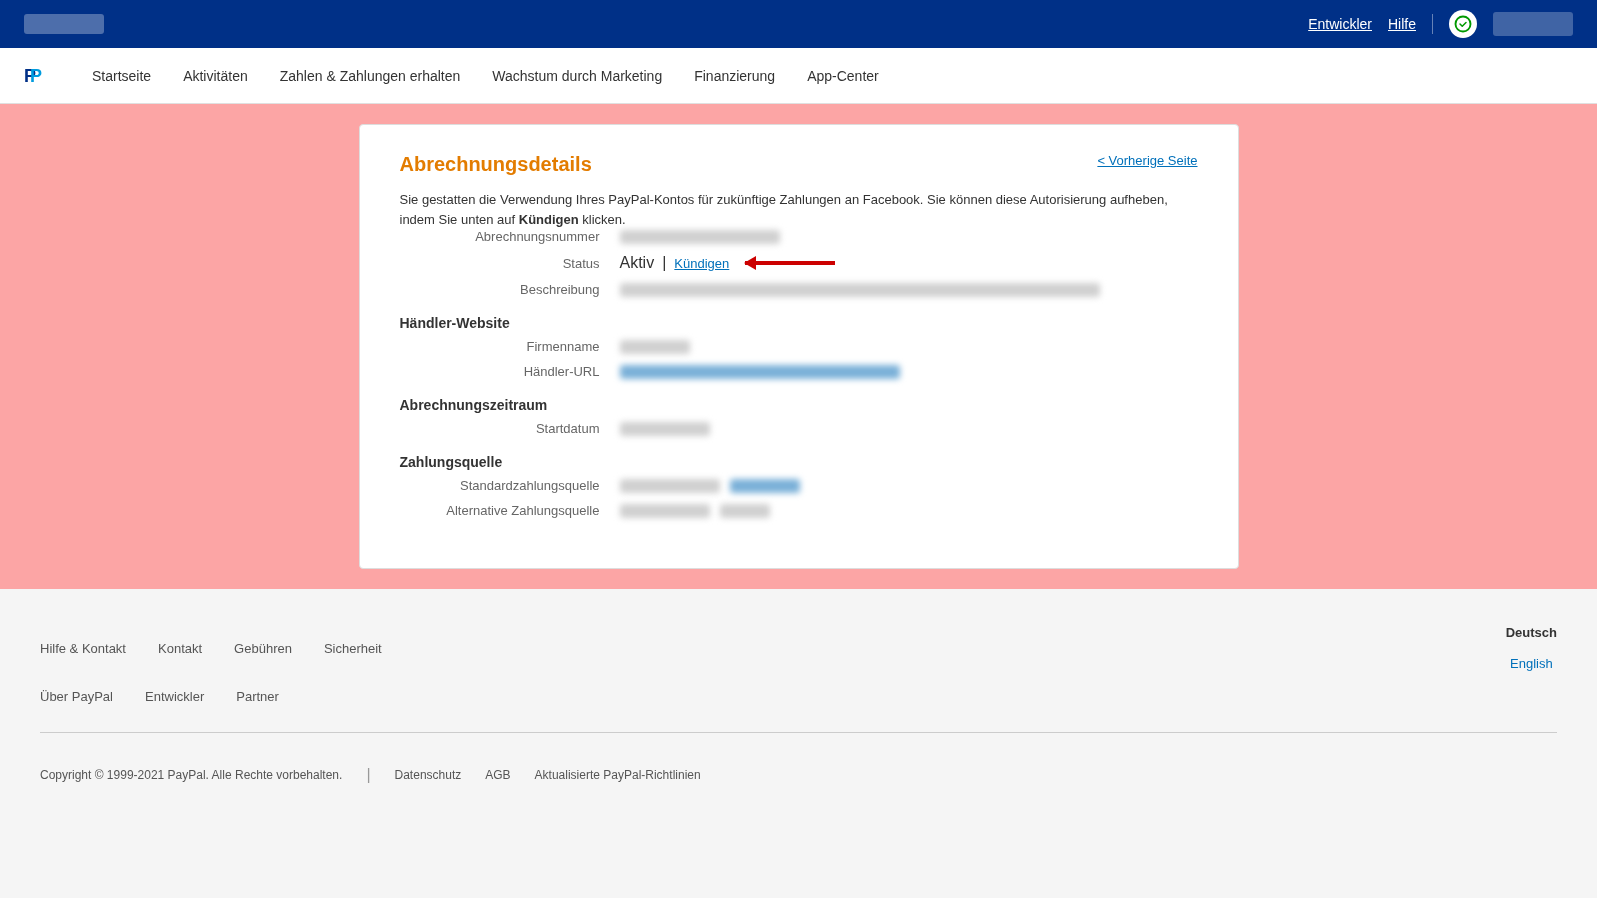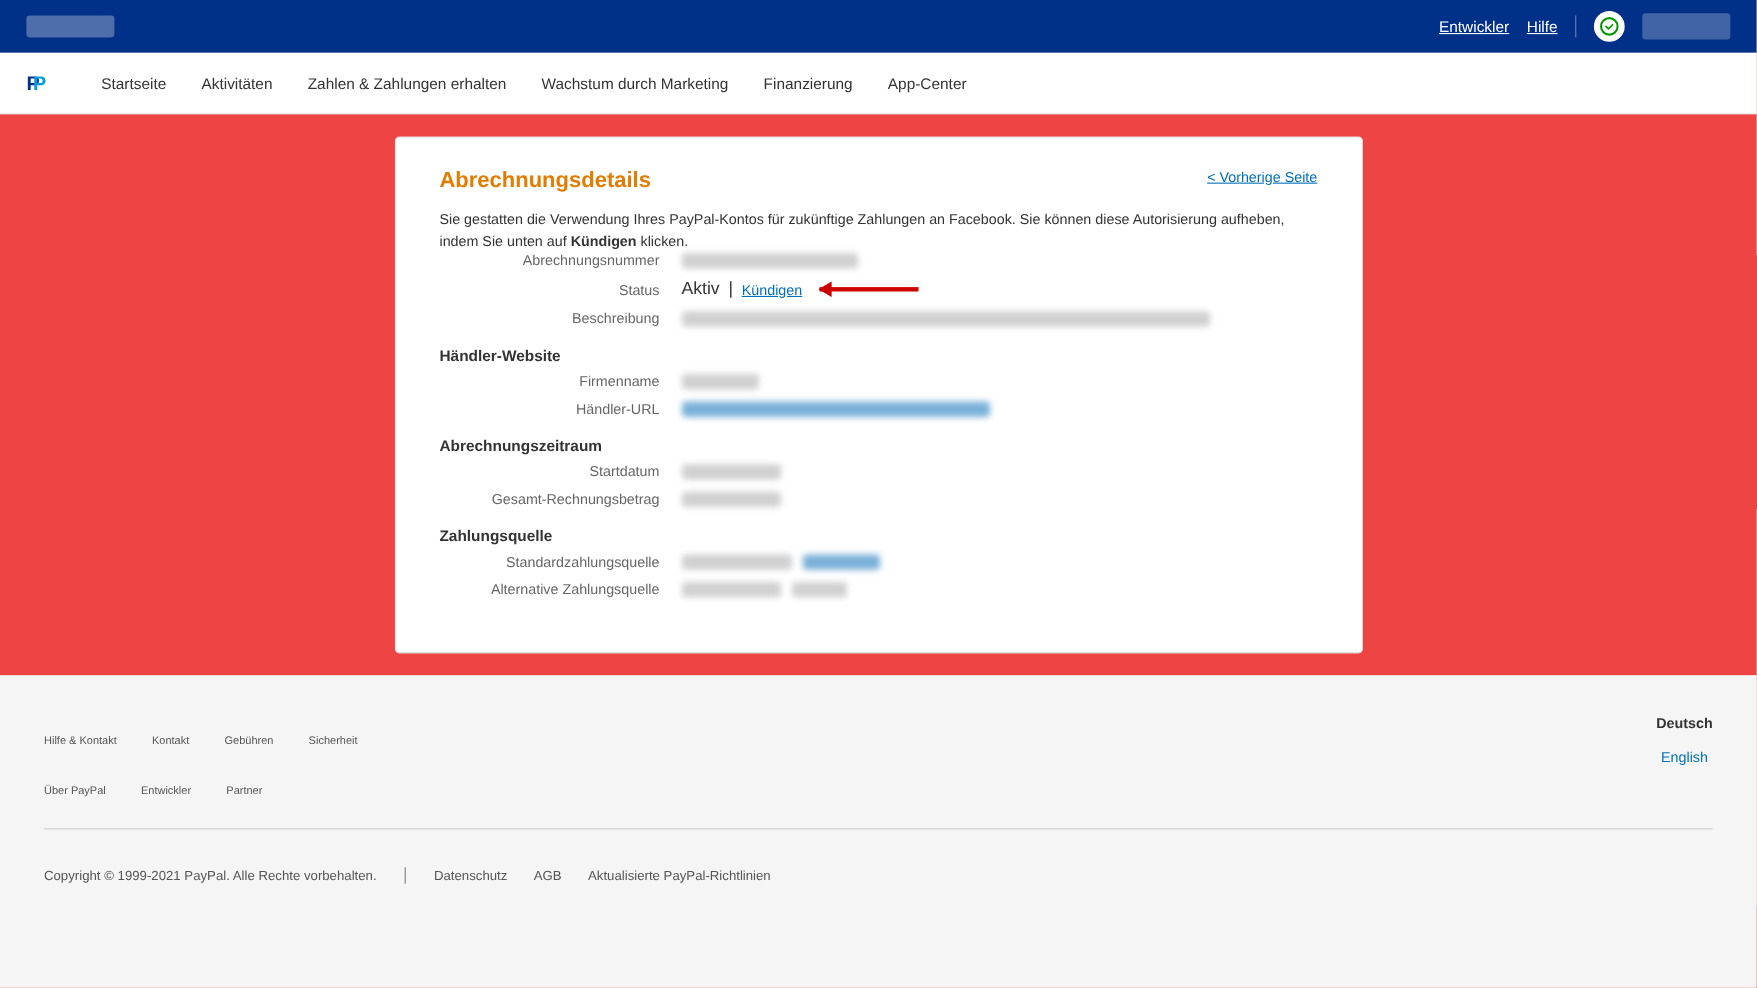--- a/index.html
+++ b/index.html
@@ -76,21 +76,21 @@
     .nav-item {
       font-size: 14px;
       color: #333;
       cursor: pointer;
       text-decoration: none;
       white-space: nowrap;
     }
 
     
     .main-area {
-      background: #ef4444;
+      background: #fca5a5;
       min-height: 480px;
       padding: 20px 40px;
       display: flex;
       justify-content: center;
     }
     .content-card {
       background: #fff;
       width: 880px;
       padding: 28px 40px 40px 40px;
       border: 1px solid #ddd;
@@ -199,21 +199,21 @@
       gap: 32px;
       flex: 1;
     }
     .footer-links-right {
       display: flex;
       gap: 16px;
       align-items: center;
       flex-direction: column;
     }
     .footer-link {
-      font-size: 10px;
+      font-size: 13px;
       color: #555;
       cursor: pointer;
       text-decoration: none;
     }
     .footer-lang-active {
       font-size: 13px;
       font-weight: bold;
       color: #333;
       cursor: pointer;
     }
@@ -355,26 +355,20 @@
 
     <div class="section-label">Abrechnungszeitraum</div>
 
     <div class="field-row">
       <div class="field-label">Startdatum</div>
       <div class="field-value">
         <span class="blur-bar" style="width:90px;"></span>
       </div>
     </div>
 
-    <div class="field-row">
-      <div class="field-label">Gesamt-Rechnungsbetrag</div>
-      <div class="field-value">
-        <span class="blur-bar" style="width:90px;"></span>
-      </div>
-    </div>
 
     <div class="section-label">Zahlungsquelle</div>
 
     <div class="field-row">
       <div class="field-label">Standardzahlungsquelle</div>
       <div class="field-value">
         <span class="blur-bar" style="width:100px;"></span>
         <span class="blur-bar blur-bar-blue" style="width:70px;margin-left:4px;"></span>
       </div>
     </div>

